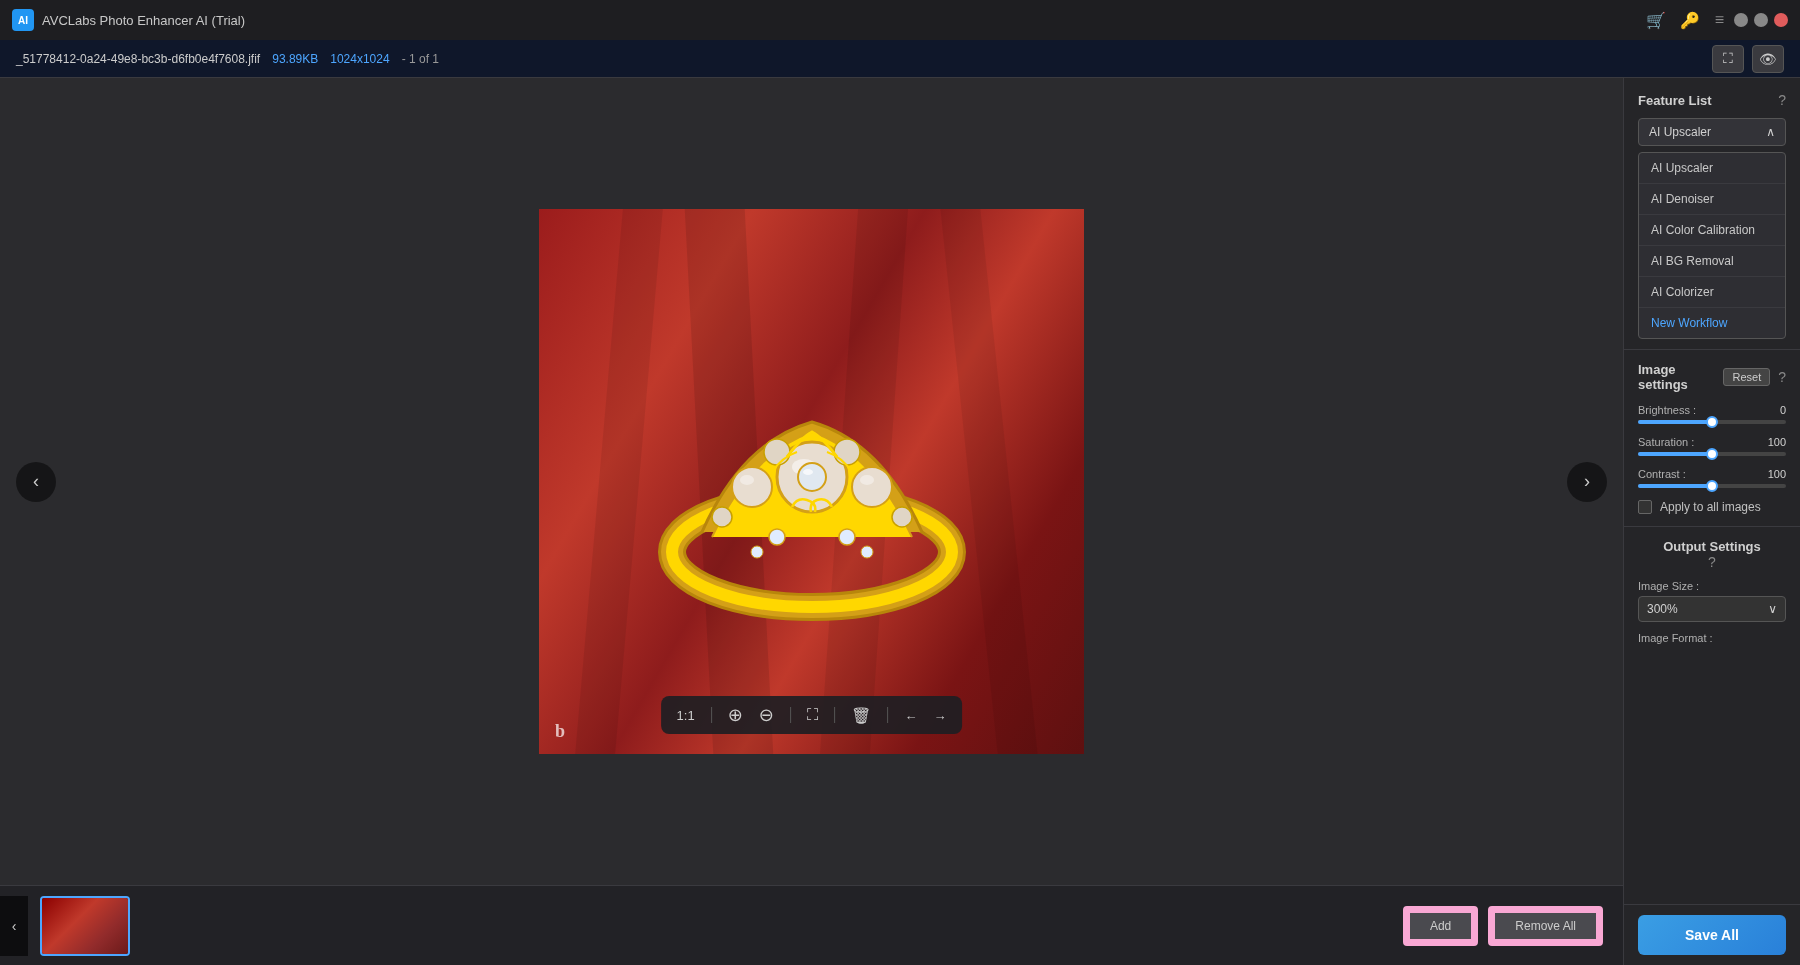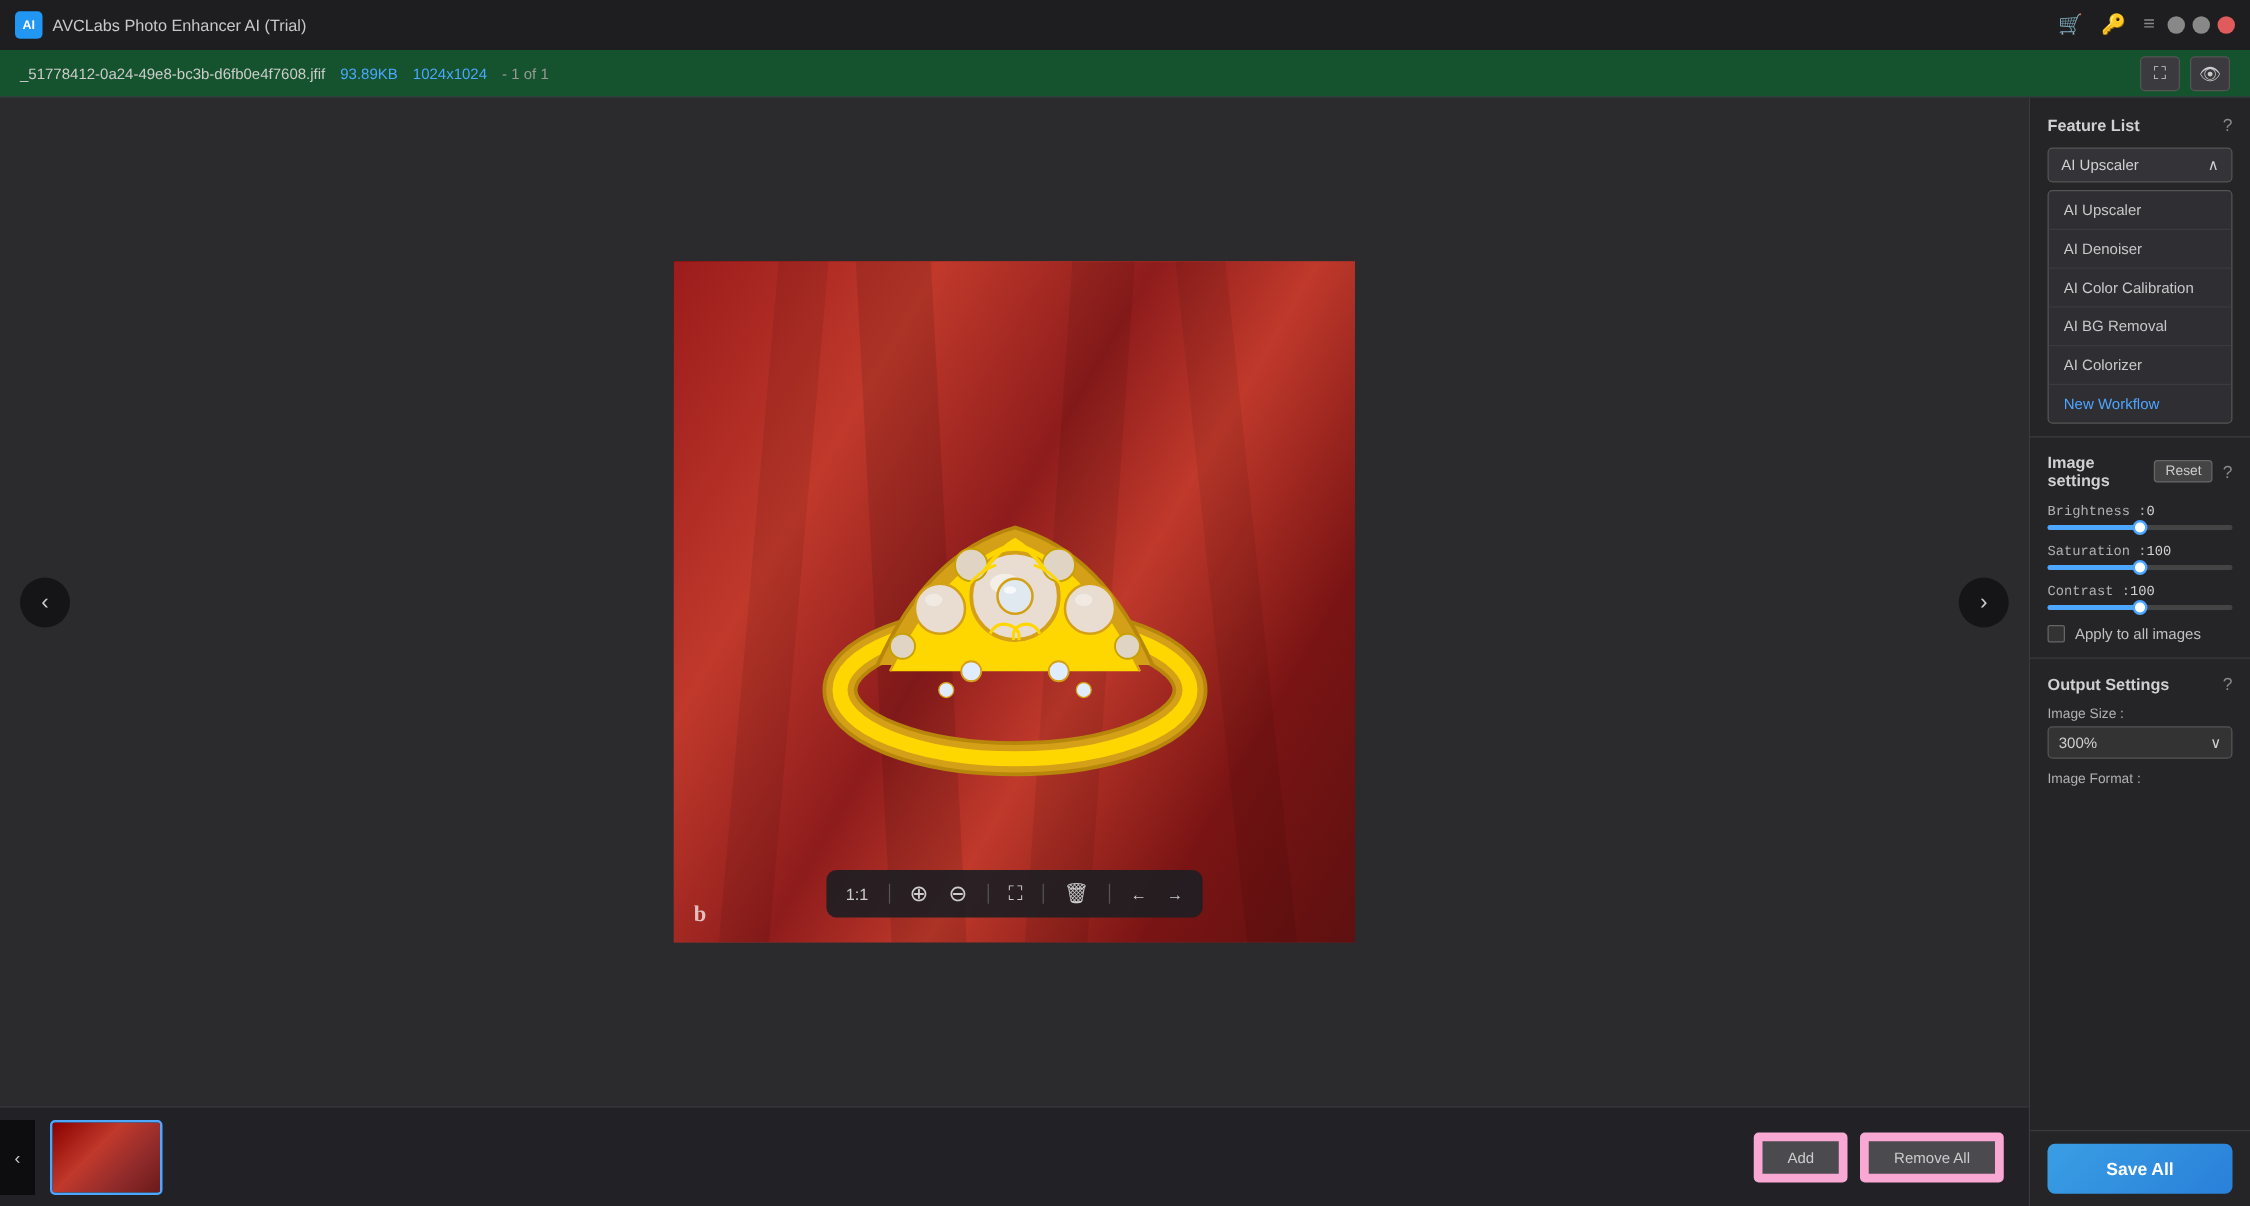--- a/index.html
+++ b/index.html
@@ -60,21 +60,21 @@
       color: transparent;
     }
     .win-btn.minimize { background: #888; }
     .win-btn.maximize { background: #888; }
     .win-btn.close { background: #e05c5c; }
 
     
     #file-info-bar {
       display: flex;
       align-items: center;
-      background: #14532d;
+      background: #0f172a;
       height: 38px;
       padding: 0 16px;
       flex-shrink: 0;
       border-bottom: 1px solid #3a3a3f;
       gap: 12px;
     }
     #file-info-bar .filename { color: #ccc; font-size: 12px; }
     #file-info-bar .filesize { color: #4da6ff; font-size: 12px; }
     #file-info-bar .dimensions { color: #4da6ff; font-size: 12px; }
     #file-info-bar .count { color: #999; font-size: 12px; }
@@ -319,22 +319,22 @@
       padding: 2px 8px;
       cursor: pointer;
     }
     .settings-help { color: #888; font-size: 14px; cursor: pointer; }
 
     .setting-row {
       margin-bottom: 12px;
     }
     .setting-label-row {
       display: flex;
+      justify-content: space-between;
       margin-bottom: 4px;
-      font-family: Liberation Mono, monospace;
     }
     .setting-label { font-size: 11px; color: #b0b0b0; }
     .setting-value { font-size: 11px; color: #d0d0d0; }
 
     .slider-track {
       position: relative;
       height: 4px;
       background: #444;
       border-radius: 2px;
       margin: 4px 0;
@@ -376,20 +376,21 @@
 
     
     .output-section {
       padding: 12px 14px;
     }
     .output-header {
       display: flex;
       align-items: center;
       justify-content: space-between;
       margin-bottom: 10px;
+      flex-direction: column;
     }
     .output-title {
       font-size: 13px;
       font-weight: 600;
       color: #d0d0d0;
     }
     .output-help { color: #888; font-size: 14px; }
     .output-row {
       margin-bottom: 10px;
     }

